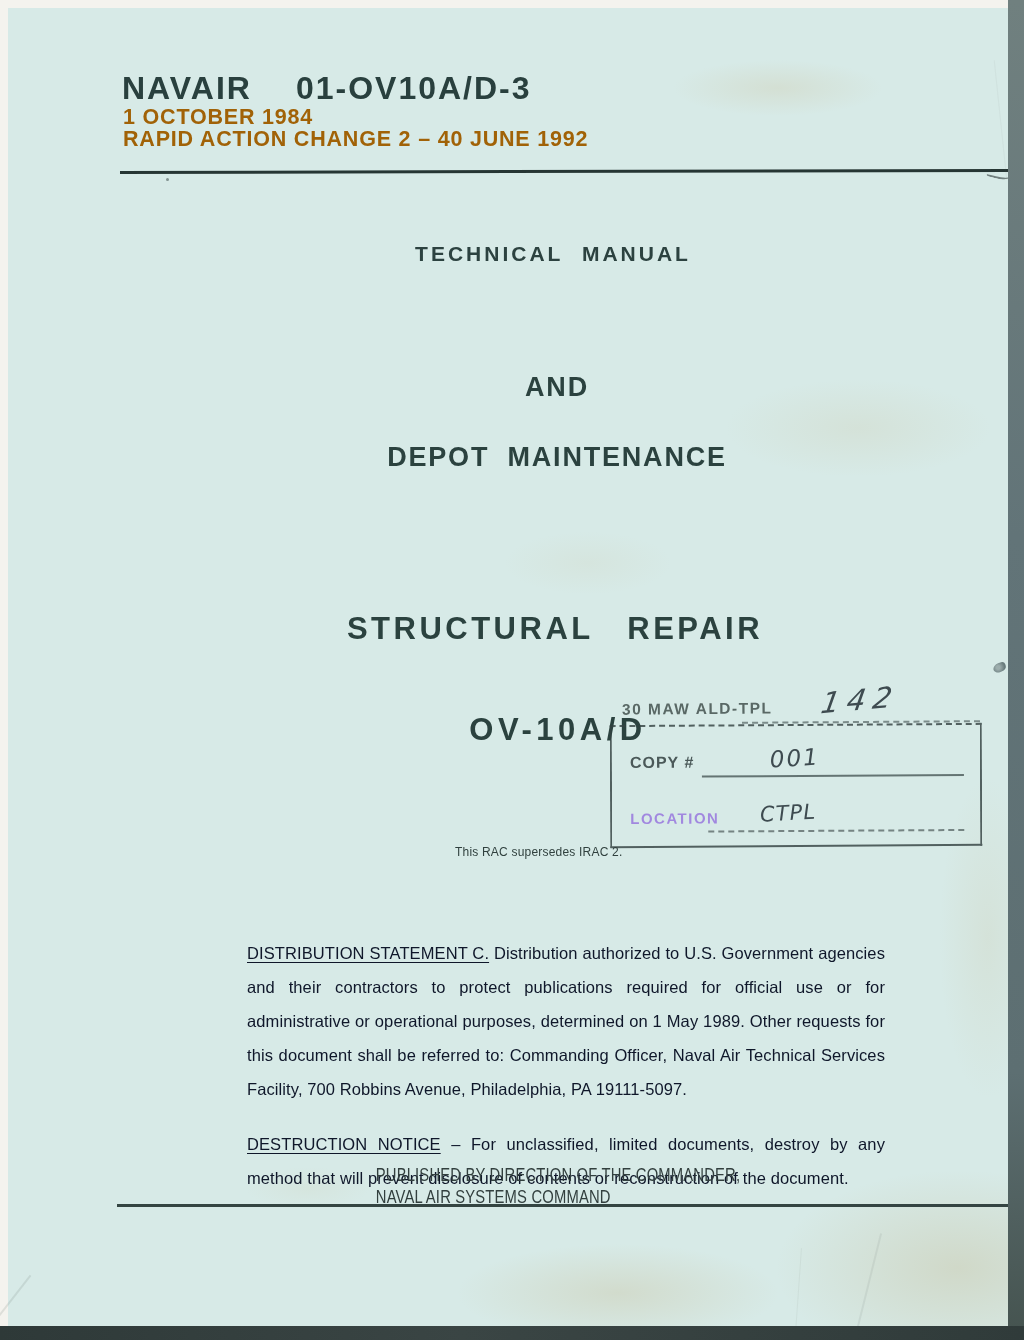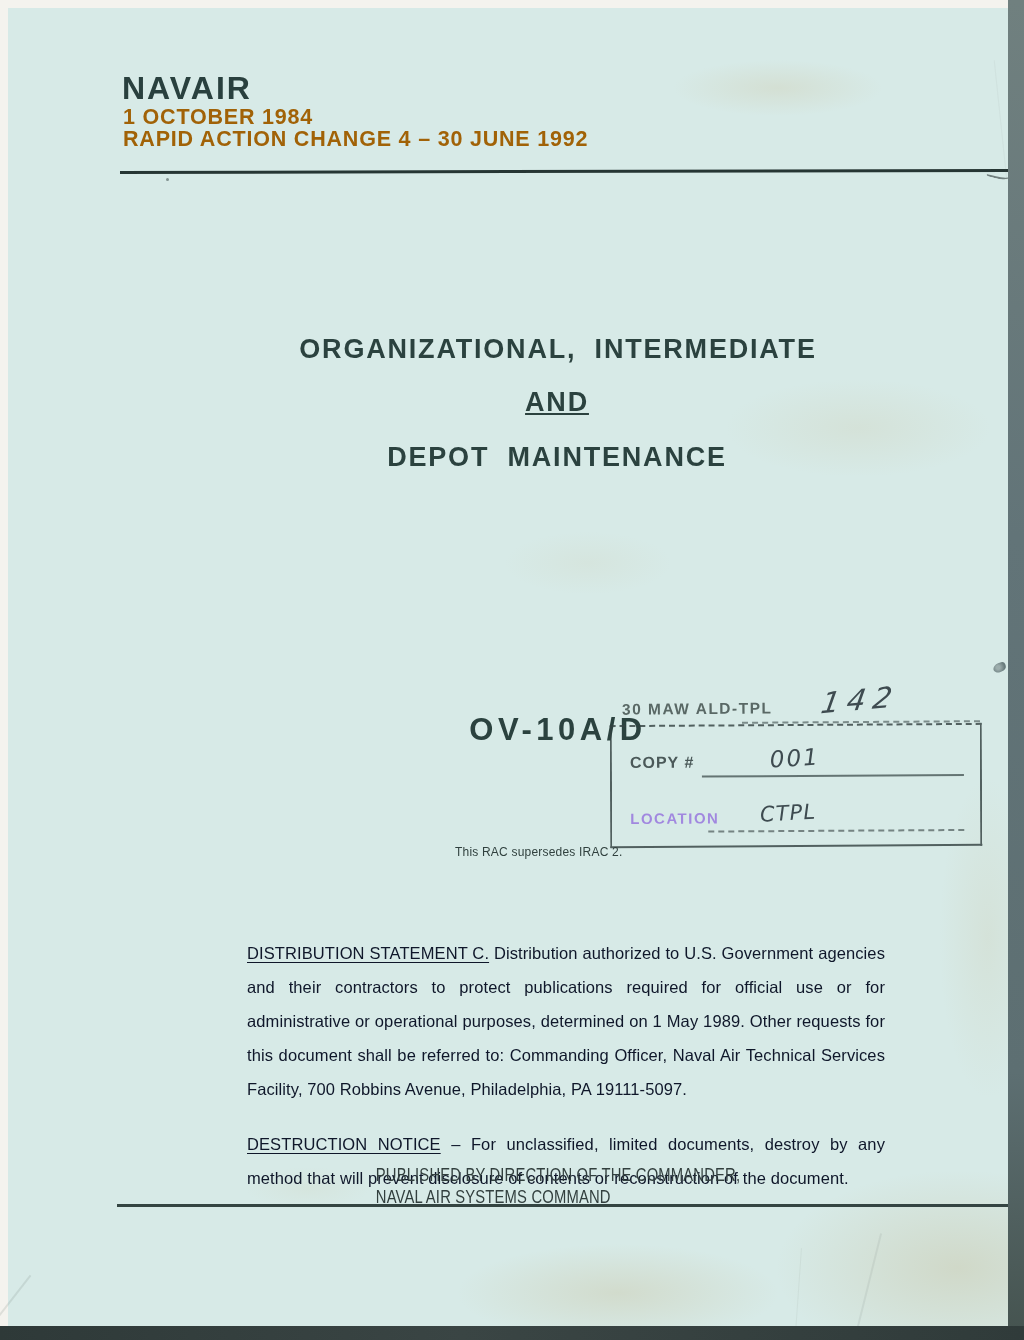--- a/index.html
+++ b/index.html
@@ -46,21 +46,21 @@
   .pen-squiggle{left:987px;top:169px;width:24px;height:8px;
     border-bottom:2px solid rgba(58,70,70,.65);transform:rotate(14deg);border-radius:0 0 60% 20%;}
   .pen-blot{left:993px;top:663px;width:13px;height:9px;border-radius:60% 40% 50% 50%;
     background:radial-gradient(circle at 40% 45%, #93a3a3 20%, #55686a 70%);
     transform:rotate(-20deg);opacity:.85;}
 
   
   .t-manual{left:553px;top:242px;font-size:21px;font-weight:bold;letter-spacing:3px;word-spacing:10px;}
   .t-big{font-size:27px;font-weight:bold;letter-spacing:1.8px;word-spacing:9px;color:#2b423f;}
   .t-org{left:558px;top:334px;}
-  .t-and{left:557px;top:387px;text-decoration:underline;}
+  .t-and{left:557px;top:372px;}
   .t-depot{left:557px;top:442px;text-align:center;}
   .t-subject{font-size:31px;font-weight:bold;letter-spacing:3.5px;word-spacing:22px;color:#2b423f;}
   .t-struct{left:555px;top:611px;}
   .t-ov{left:558px;top:712px;letter-spacing:4.5px;word-spacing:0;}
 
   
   .stamp-unit{left:622px;top:700px;font-size:15.5px;font-weight:bold;letter-spacing:1.5px;
     color:#44524f;opacity:.85;transform:rotate(-.5deg);}
   .hand{font-family:"DejaVu Sans",sans-serif;font-style:italic;color:#3e4b50;}
   .hand-num{left:822px;top:683px;font-size:29px;letter-spacing:7px;
@@ -100,33 +100,35 @@
 </style>
 </head>
 <body>
 
 <div class="viewport">
 
   <div class="paper abs"></div>
 
   <div class="abs pub-line">
     <span>NAVAIR</span>
+    <span>01-OV10A/D-3</span>
   </div>
   <div class="abs hdr-dates">
     <div>1 OCTOBER 1984</div>
-    <div>RAPID ACTION CHANGE 4 – 30 JUNE 1992</div>
+    <div>RAPID ACTION CHANGE 2 – 40 JUNE 1992</div>
   </div>
 
   <div class="abs rule rule1"></div>
   <div class="abs ink-dot"></div>
   <div class="abs pen-squiggle"></div>
 
-  <div class="abs ctr t-big t-org">ORGANIZATIONAL, INTERMEDIATE</div>
+  <div class="abs ctr t-manual">TECHNICAL MANUAL</div>
   <div class="abs ctr t-big t-and">AND</div>
   <div class="abs ctr t-big t-depot">DEPOT MAINTENANCE</div>
+  <div class="abs ctr t-subject t-struct">STRUCTURAL REPAIR</div>
   <div class="abs ctr t-subject t-ov">OV-10A/D</div>
 
   <div class="abs pen-blot"></div>
 
   <div class="abs stamp-unit">30 MAW ALD-TPL</div>
   <div class="abs hand hand-num">142</div>
   <div class="abs stamp-topline"></div>
 
   <div class="abs stamp-box">
     <div class="copy-label">COPY #</div>

